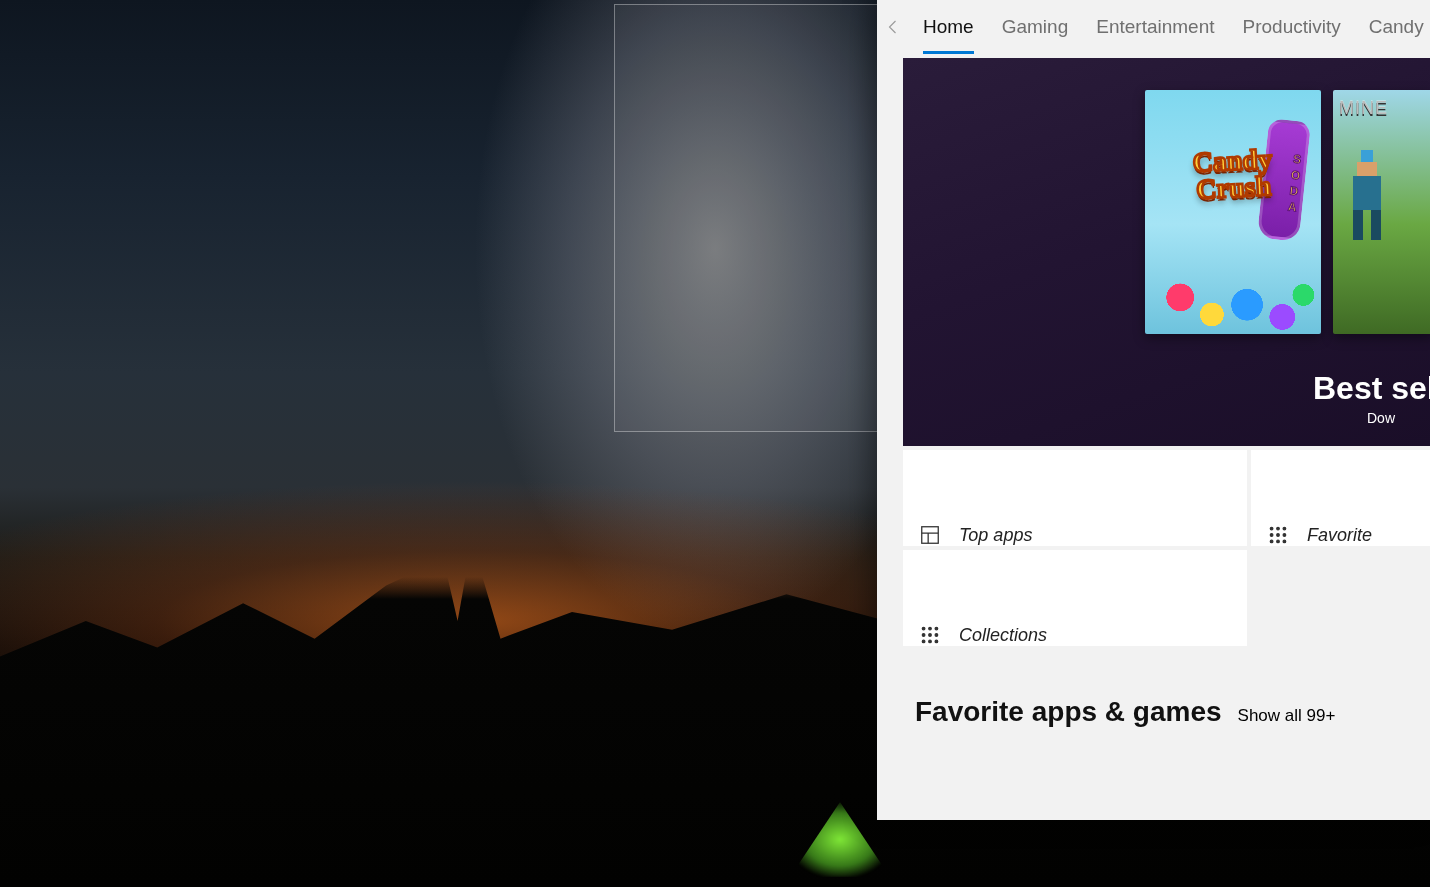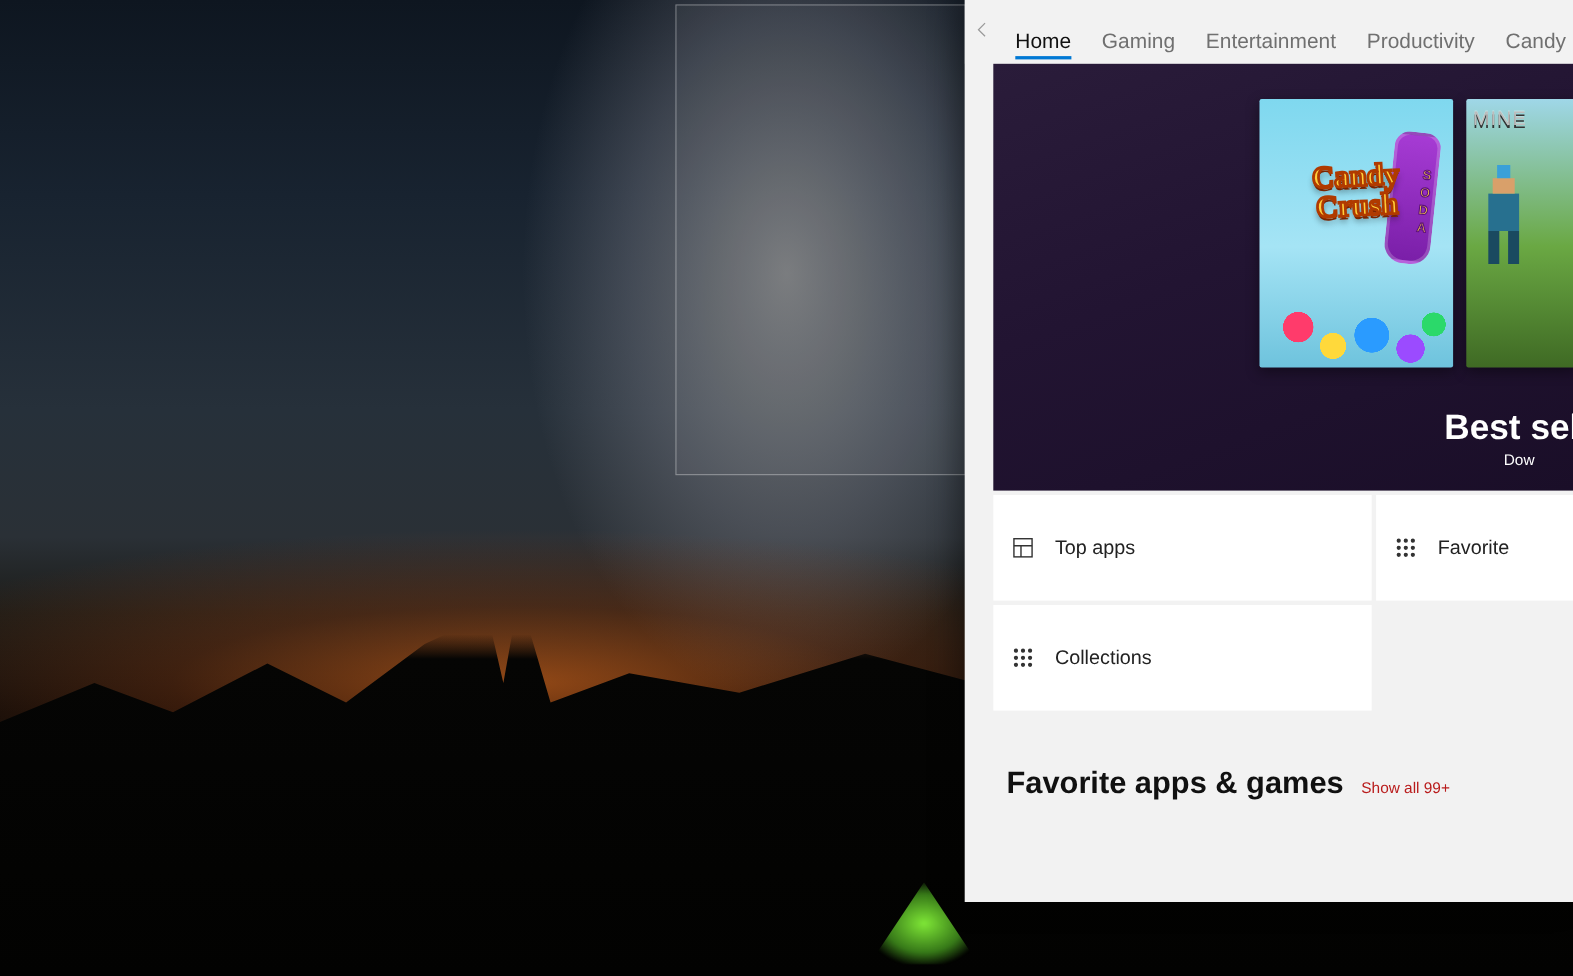--- a/index.html
+++ b/index.html
@@ -73,21 +73,21 @@
     width: 40px; height: 40px;
     display: flex; align-items: center; justify-content: center;
     color: #9a9a9a;
     cursor: default;
   }
   .back-btn svg { width: 18px; height: 18px; stroke: currentColor; stroke-width: 1.5; fill: none; }
   .tabs { display: flex; gap: 28px; align-items: flex-end; height: 100%; padding-left: 6px; }
   .tab {
     font-size: 19px;
     color: #707070;
-    padding-bottom: 8px;
+    padding-bottom: 20px;
     cursor: pointer;
     position: relative;
   }
   .tab.active { color: #111; }
   .tab.active::after {
     content: "";
     position: absolute;
     left: 0; right: 0; bottom: 4px;
     height: 3px;
     background: #0078d4;
@@ -207,40 +207,41 @@
     margin-left: 26px;
     display: grid;
     grid-template-columns: 344px 344px;
     grid-template-rows: 96px 96px;
     gap: 4px;
     margin-top: 4px;
   }
   .cat {
     background: #fff;
     display: flex;
-    align-items: center;
+    align-items: flex-end;
     gap: 18px;
     padding: 0 16px;
     font-size: 18px;
     color: #222;
     cursor: pointer;
+    font-style: italic;
   }
   .cat .ico { width: 22px; height: 22px; color: #333; }
   .cat .ico svg { width: 100%; height: 100%; stroke: currentColor; stroke-width: 1.4; fill: none; }
 
   
   .favorites {
     margin-left: 38px;
     margin-top: 50px;
     display: flex;
     align-items: baseline;
     gap: 16px;
   }
   .fav-title { font-size: 28px; font-weight: 700; color: #111; }
-  .fav-link { font-size: 14px; color: #b91c1c; cursor: pointer; }
+  .fav-link { font-size: 17px; color: #000000; cursor: pointer; }
 </style>
 </head>
 <body>
 
 <div class="desktop">
   <div class="mountains"></div>
   <div class="tent"></div>
   <div class="selection-rect"></div>
 </div>
 

